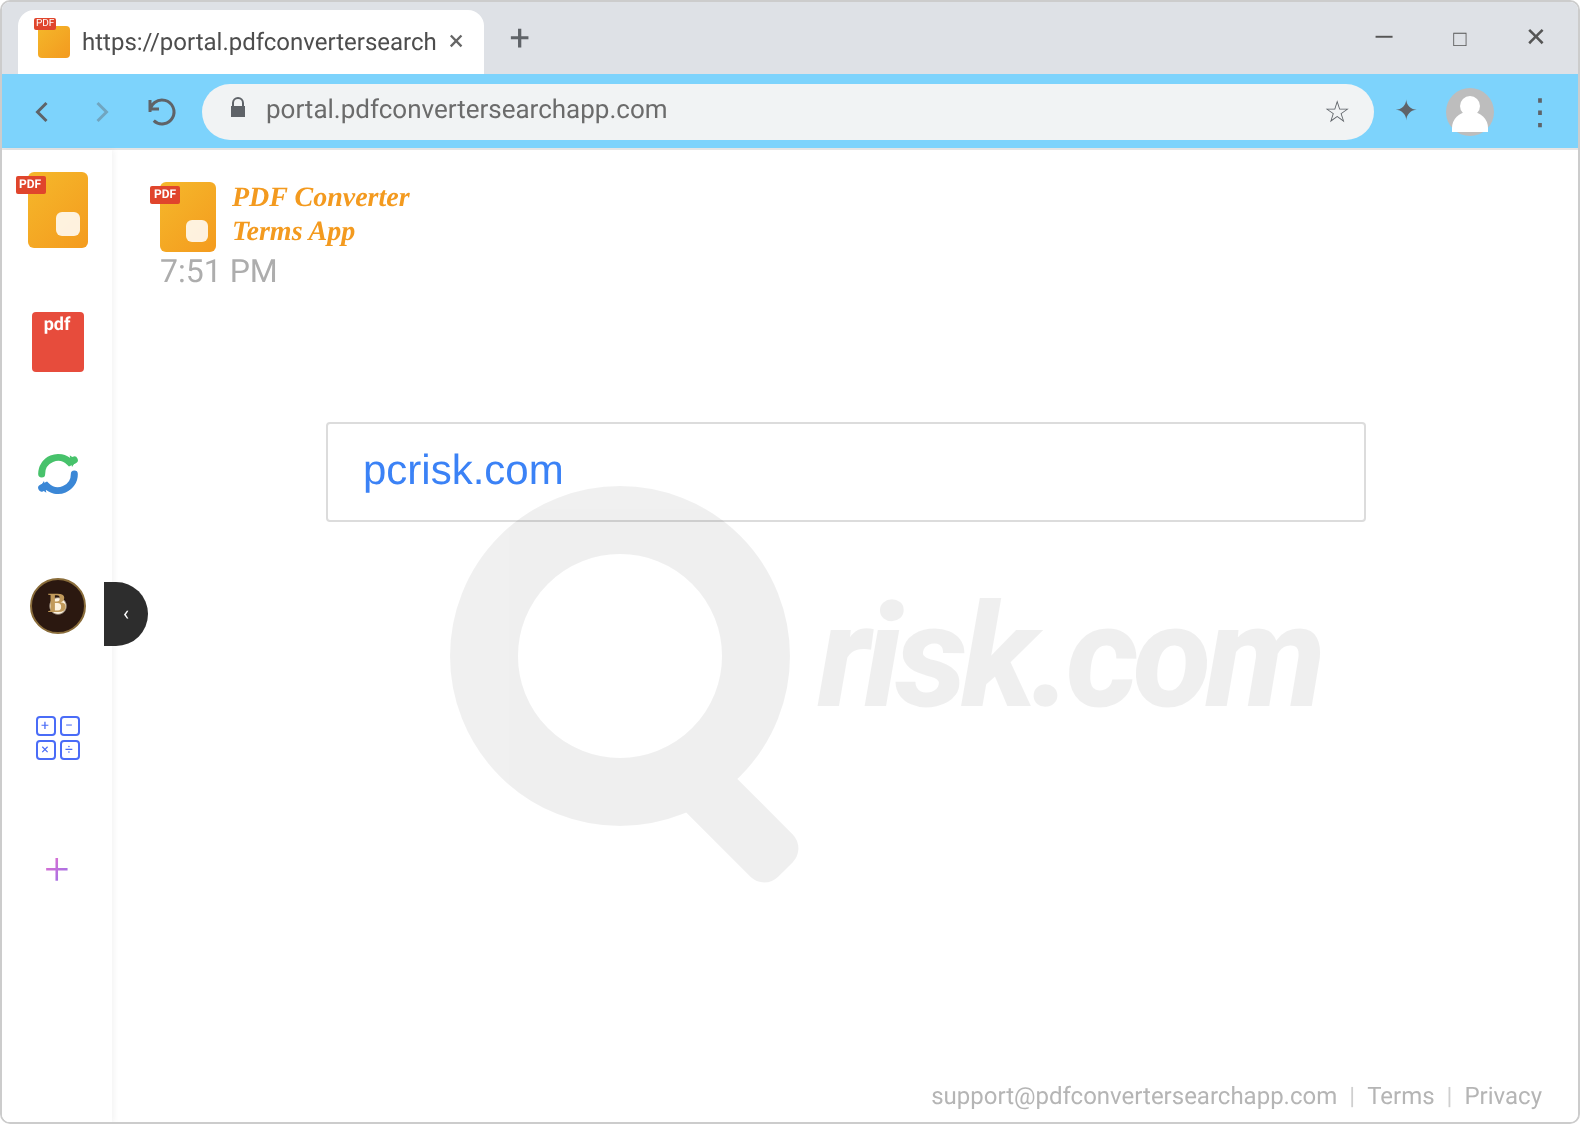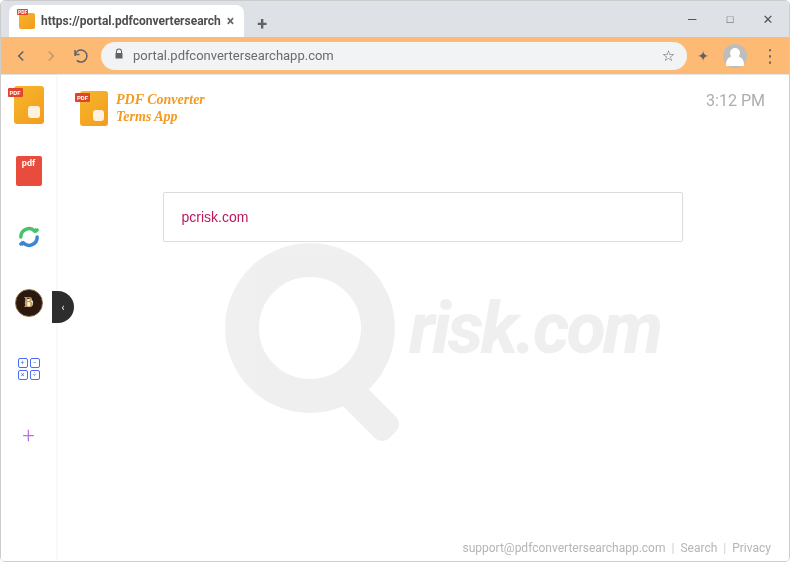--- a/index.html
+++ b/index.html
@@ -21,26 +21,25 @@
       justify-content: center;
       cursor: pointer;
       color: #555;
     }
 
     
     .tab-bar {
       height: 36px;
       background: #dee1e6;
       display: flex;
-      align-items: flex-end;
+      align-items: flex-start;
       padding-left: 8px;
       position: absolute;
       top: 0; left: 0; right: 120px;
       height: 36px;
-      font-weight: bold;
     }
     .browser-tab {
       background: #fff;
       height: 32px;
       min-width: 200px;
       border-radius: 8px 8px 0 0;
       display: flex;
       align-items: center;
       padding: 0 10px;
       font-size: 12px;
@@ -97,21 +96,21 @@
       display: flex;
       align-items: center;
       justify-content: flex-end;
       padding-right: 14px;
       gap: 24px;
     }
 
     
     .nav-bar {
       height: 38px;
-      background: #fdba74;
+      background: #7dd3fc;
       display: flex;
       align-items: center;
       padding: 0 10px;
       border-bottom: 1px solid #e5e5e5;
       gap: 10px;
       margin-top: 36px;
     }
     .nav-btn {
       width: 20px;
       height: 20px;
@@ -277,20 +276,21 @@
     
     .main {
       flex: 1;
       position: relative;
       padding: 16px 24px;
     }
     .brand-row {
       display: flex;
       align-items: flex-start;
       justify-content: space-between;
+      flex-direction: column;
     }
     .brand {
       display: flex;
       align-items: center;
       gap: 8px;
     }
     .brand-icon {
       width: 28px;height:35px;
       background: linear-gradient(135deg,#f5b82b,#f49b1e);
       border-radius:3px;position:relative;
@@ -325,23 +325,23 @@
     .search-wrap {
       margin-top: 66px;
       display: flex;
       flex-direction: column;
       align-items: center;
     }
     .search-input {
       width: 520px;
       height: 50px;
       border: 1px solid #dcdcdc;
-      font-size: 14px;
+      font-size: 21px;
       padding: 0 18px;
-      color: #be185d;
+      color: #3b82f6;
       font-weight: 500;
       outline: none;
       border-radius: 2px;
     }
     .search-btn {
       margin-top: 26px;
       background: #f4c41f;
       color: #fff;
       font-weight: 700;
       font-size: 14px;
@@ -495,28 +495,28 @@
     </div>
 
     <div class="brand-row">
       <div class="brand">
         <div class="brand-icon"></div>
         <div class="brand-text">
           <div>PDF Converter</div>
           <div>Terms App</div>
         </div>
       </div>
-      <div class="clock">3:12 PM</div>
+      <div class="clock">7:51 PM</div>
     </div>
 
     <div class="search-wrap">
       <input class="search-input" type="text" value="pcrisk.com" style="">
     </div>
 
     <div class="footer">
       <a>support@pdfconvertersearchapp.com</a>
       <span class="sep">|</span>
-      <a>Search</a>
+      <a>Terms</a>
       <span class="sep">|</span>
       <a>Privacy</a>
     </div>
   </div>
 </div>
 
 </body></html>

